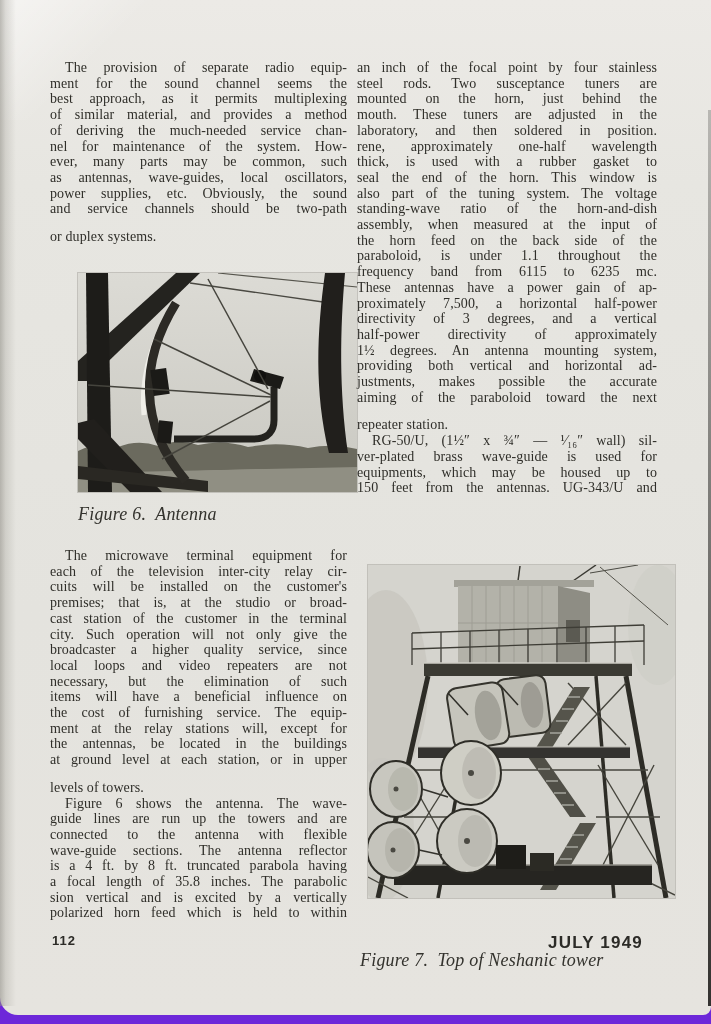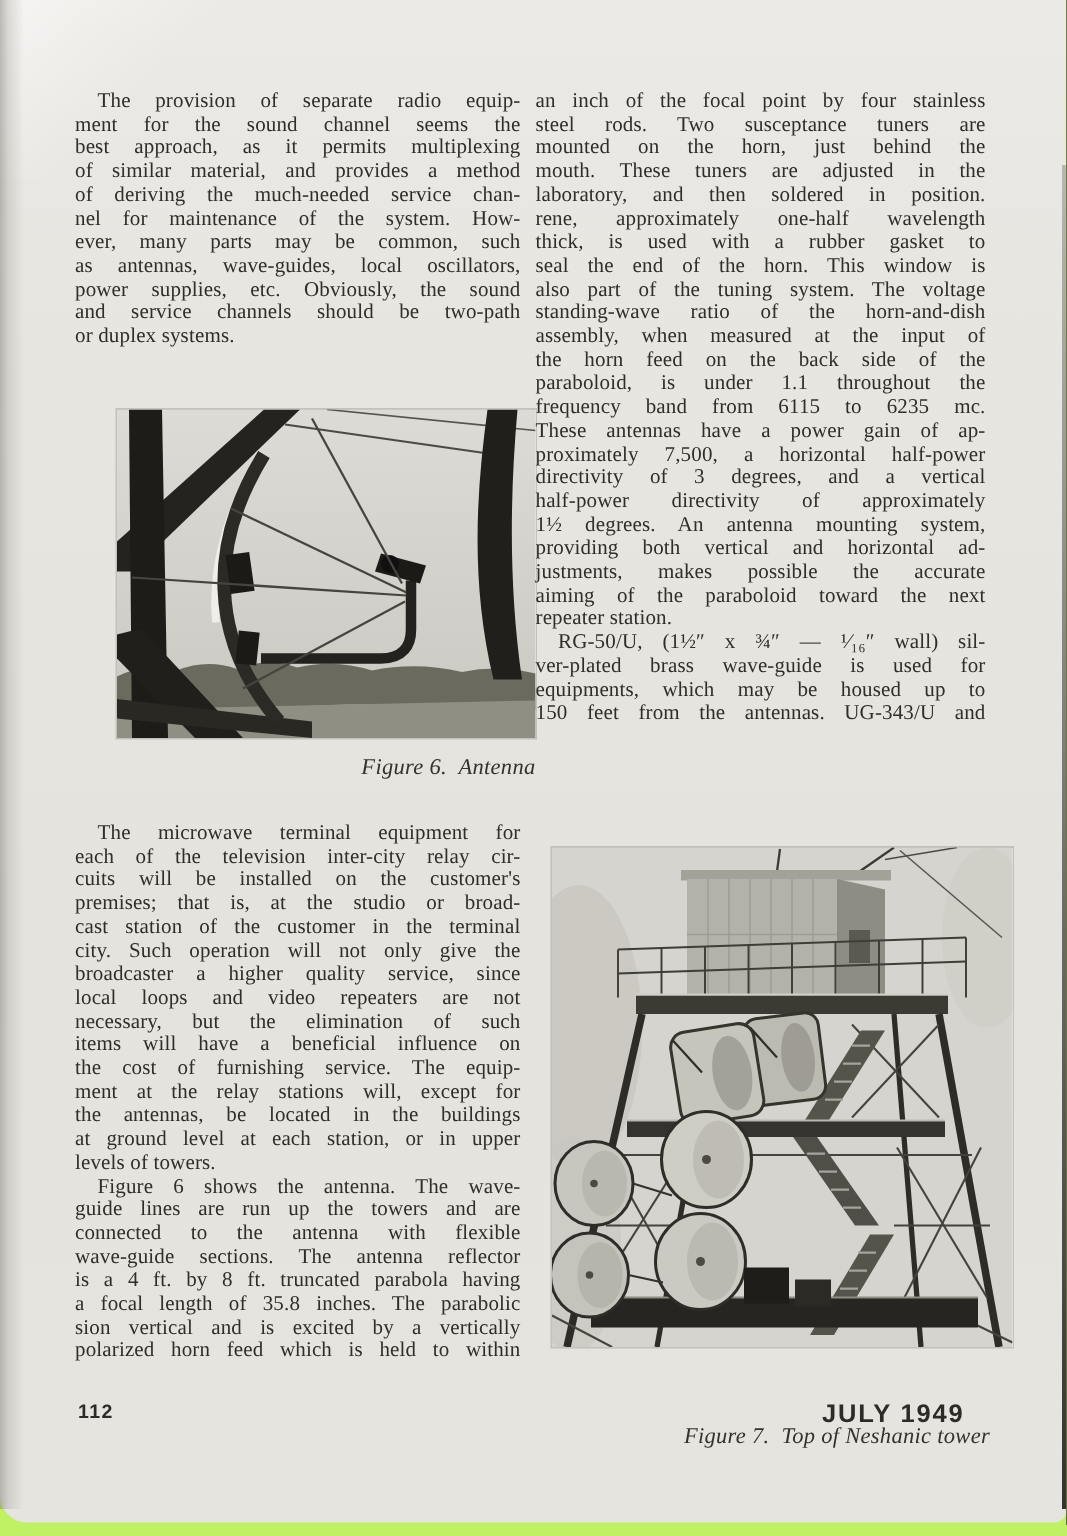--- a/index.html
+++ b/index.html
@@ -1,37 +1,37 @@
 <!DOCTYPE html>
 <html><head>
 <meta charset="utf-8">
 <style>
   html,body{margin:0;padding:0;background:#0c0c0b;}
-  .page{position:relative;width:711px;height:1024px;background:#bef264;overflow:hidden;
+  .page{position:relative;width:711px;height:1024px;background:#6d28d9;overflow:hidden;
         font-family:"Liberation Serif","DejaVu Serif",serif;}
   .paper{position:absolute;left:0;top:0;right:0;bottom:9px;
          background:linear-gradient(180deg,#eceae6 0%,#e7e6e1 18%,#e4e3de 60%,#e6e4df 100%);
          border-bottom-left-radius:18px;border-bottom-right-radius:8px;}
   .gutter-shadow{position:absolute;left:0;top:0;bottom:9px;width:16px;
          background:linear-gradient(90deg,rgba(140,138,130,.55) 0%,rgba(160,158,150,.30) 35%,rgba(160,158,150,0) 100%);}
   .right-edge{position:absolute;right:0;top:110px;bottom:9px;width:3px;
          background:linear-gradient(180deg,rgba(40,39,36,.25),rgba(20,19,17,.85));}
   .wrinkle{position:absolute;left:0;top:0;width:220px;height:120px;
          background:linear-gradient(135deg,rgba(255,255,255,.5) 0%,rgba(255,255,255,0) 45%);}
   .col{position:absolute;color:#2f2e29;font-size:14px;line-height:15.7px;}
   .col-left-top{left:50px;top:60px;width:297px;}
   .col-left-bottom{left:50px;top:548px;width:297px;}
   .col-right{left:357px;top:60px;width:300px;}
   .line{text-align:justify;text-align-last:justify;white-space:normal;letter-spacing:.1px;}
   .line.ind{text-indent:15px;}
-  .line.end{text-align-last:left;}
+  .line.end{text-align-last:left;margin-top:12px;}
   .figphoto{position:absolute;display:block;box-shadow:0 0 0 1px rgba(90,88,80,.25);}
   .fig6{left:78px;top:273px;}
   .fig7{left:368px;top:565px;}
-  .caption{position:absolute;font-style:italic;font-size:15px;color:#33322d;text-align:right;letter-spacing:.2px;}
+  .caption{position:absolute;font-style:italic;font-size:18px;color:#33322d;text-align:left;letter-spacing:.2px;}
   .cap6{left:78px;top:504px;width:279px;}
   .cap7{left:360px;top:905px;width:300px;margin-top:45px;}
   .pagenum{position:absolute;left:52px;top:933px;font-family:"Liberation Sans","DejaVu Sans",sans-serif;
            font-weight:bold;font-size:13px;color:#2c2b27;letter-spacing:1px;}
   .issue{position:absolute;left:357px;top:933px;width:286px;text-align:right;
          font-family:"Liberation Sans","DejaVu Sans",sans-serif;font-weight:bold;font-size:17px;
          color:#2c2b27;letter-spacing:1.2px;}
 </style>
 </head>
 <body>

